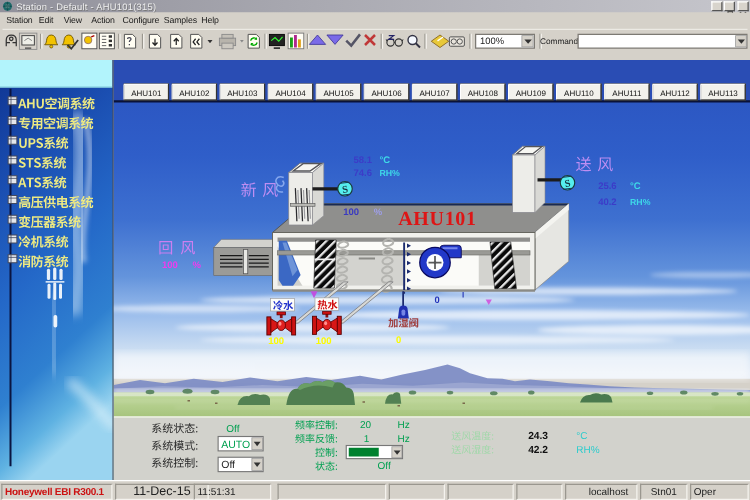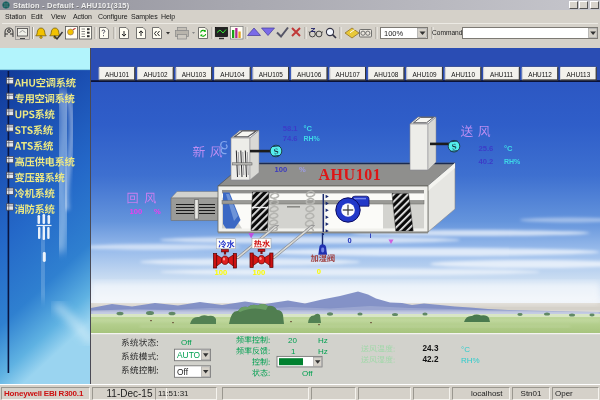--- a/index.html
+++ b/index.html
@@ -6,21 +6,21 @@
 .abs{position:absolute}
 #page{position:relative;width:600px;height:400px}
 </style></head><body>
 <div id="page">
 <div class="abs" style="left:0;top:0;width:600px;height:10px;background:linear-gradient(90deg,#91919b 0%,#a8a8b0 40%,#c6c6cc 100%)">
 <svg class="abs" style="left:2px;top:1px" width="8" height="8" viewBox="0 0 8 8">
         <circle cx="4" cy="4" r="3.6" fill="#1e6a6a"></circle>
         <circle cx="4" cy="4" r="1.7" fill="#d8e8e8"></circle>
         <path d="M4 0L5 3L8 4L5 5L4 8L3 5L0 4L3 3Z" fill="#0e4848" opacity="0.8"></path>
       </svg>
-<div class="abs" style="left:13px;top:0.5px;font-size:7.5px;font-weight:bold;color:#efefef;letter-spacing:0.2px;text-shadow:0.5px 0.5px 0 #777">Station - Default - AHU101(315)</div>
+<div class="abs" style="left:13px;top:0.5px;font-size:7.5px;font-weight:normal;color:#efefef;letter-spacing:0.2px;text-shadow:0.5px 0.5px 0 #777">Station - Default - AHU101(315)</div>
 <div class="abs" style="left:569px;top:1px;width:9px;height:8px;background:#d8d4cc;border:1px solid;border-color:#fff #555 #555 #fff"><svg width="7" height="6" viewBox="0 0 7 6">
           <path d="M1.2 5H5" stroke="#111" stroke-width="1.3"></path>
         </svg></div>
 <div class="abs" style="left:579px;top:1px;width:9px;height:8px;background:#d8d4cc;border:1px solid;border-color:#fff #555 #555 #fff"><svg width="7" height="6" viewBox="0 0 7 6">
           <rect x="1" y="2" width="3.6" height="3.4" fill="none" stroke="#111" stroke-width="0.9"></rect>
           <rect x="2.4" y="0.4" width="3.6" height="3.4" fill="#d8d4cc" stroke="#111" stroke-width="0.9"></rect>
         </svg></div>
 <div class="abs" style="left:590px;top:1px;width:9px;height:8px;background:#d8d4cc;border:1px solid;border-color:#fff #555 #555 #fff"><svg width="7" height="6" viewBox="0 0 7 6">
           <path d="M1 0.8L5.8 5.4M5.8 0.8L1 5.4" stroke="#111" stroke-width="1.2"></path>
         </svg></div>

